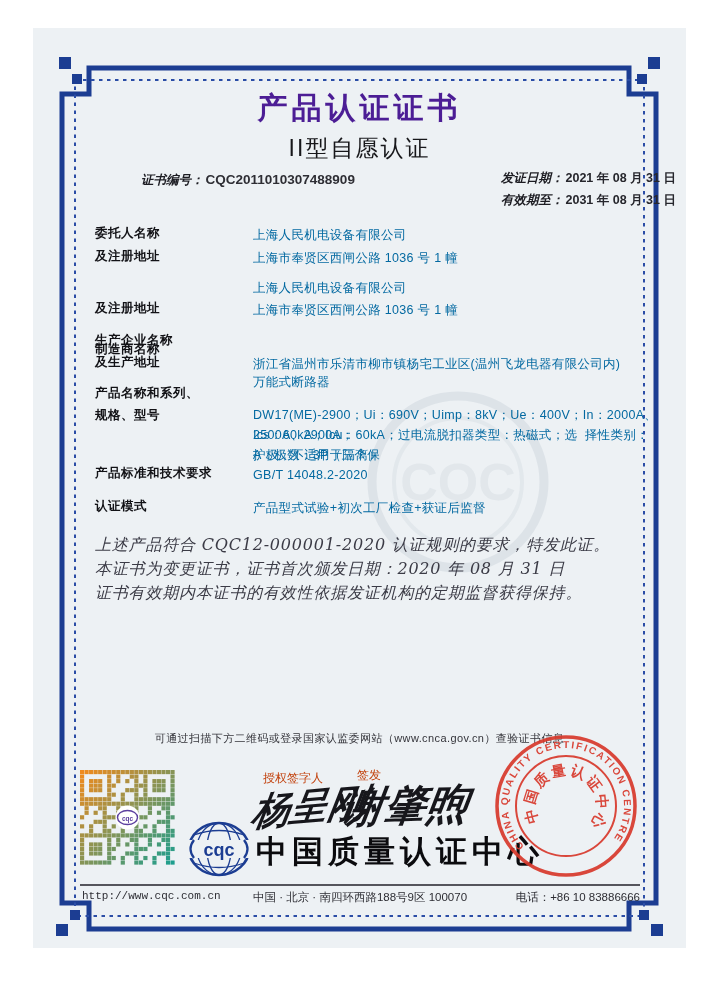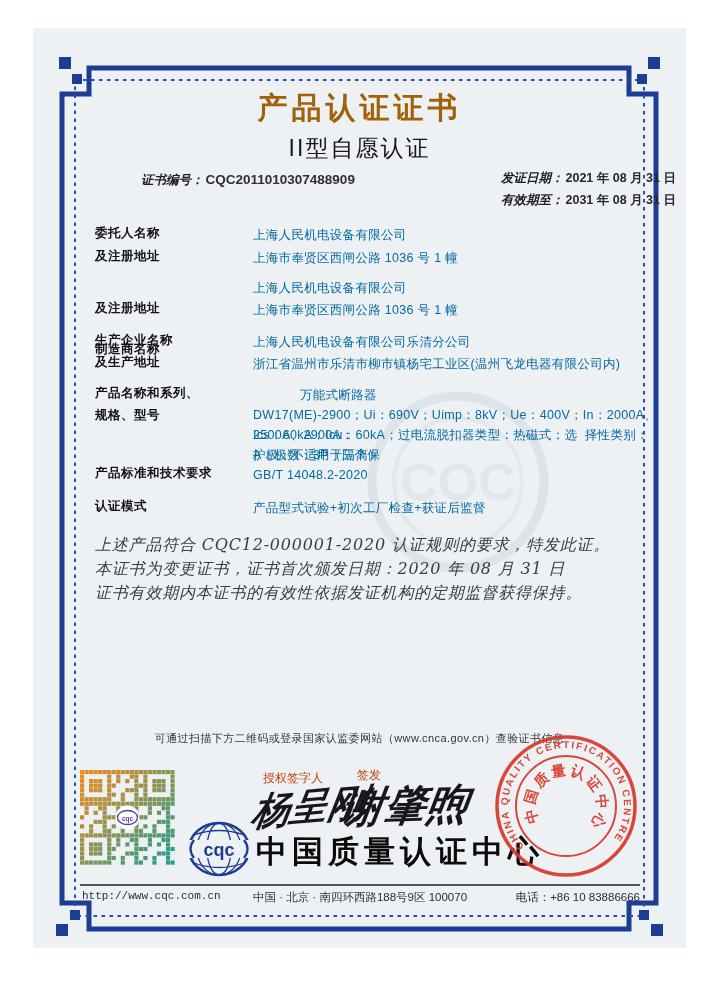--- a/index.html
+++ b/index.html
@@ -3,21 +3,21 @@
 <meta charset="utf-8">
 <style>
   html,body{margin:0;padding:0;background:#fff;}
   .page{position:relative;width:719px;height:1000px;background:#ffffff;
         font-family:"Liberation Sans","DejaVu Sans",sans-serif;overflow:hidden;}
   .paper{position:absolute;left:33px;top:28px;width:653px;height:920px;background:#edf1f4;}
   .abs{position:absolute;}
   svg.overlay{position:absolute;left:0;top:0;pointer-events:none;}
 
   .title{left:0;right:0;top:88px;text-align:center;font-size:30px;font-weight:bold;
-         color:#a16207;letter-spacing:4px;}
+         color:#4c1d95;letter-spacing:4px;}
   .subtitle{left:0;right:0;top:133px;text-align:center;font-size:23px;color:#17171a;letter-spacing:2px;}
 
   .serif-label{font-family:"DejaVu Serif","Liberation Serif",serif;font-style:italic;
                font-weight:bold;font-size:12.5px;color:#1c1c22;margin-left:46px;}
   .cert-no-row{left:95px;top:172px;}
   .cert-no-val{font-size:13.5px;color:#2e2e34;margin-left:2px;font-style:normal;
                font-family:"Liberation Sans",sans-serif;}
   .date-row1{left:455px;top:170px;}
   .date-row2{left:455px;top:192px;}
   .date-val{font-size:12.5px;color:#26262c;font-style:normal;
@@ -92,26 +92,25 @@
   <div class="abs val fvalue" style="top:225px;">上海人民机电设备有限公司</div>
   <div class="abs val fvalue" style="top:248px;">上海市奉贤区西闸公路 1036 号 1 幢</div>
 
   <div class="abs lab flabel" style="top:296px;margin-top:45px;">制造商名称</div>
   <div class="abs lab flabel" style="top:300px;">及注册地址</div>
   <div class="abs val fvalue" style="top:278px;">上海人民机电设备有限公司</div>
   <div class="abs val fvalue" style="top:300px;">上海市奉贤区西闸公路 1036 号 1 幢</div>
 
   <div class="abs lab flabel" style="top:332px;">生产企业名称</div>
   <div class="abs lab flabel" style="top:354px;">及生产地址</div>
-  <div class="abs val fvalue" style="top:332px;">上海人民机电设备有限公司乐清分公司</div>
   <div class="abs val fvalue" style="top:354px;">浙江省温州市乐清市柳市镇杨宅工业区(温州飞龙电器有限公司内)</div>
 
   <div class="abs lab flabel" style="top:385px;">产品名称和系列、</div>
   <div class="abs lab flabel" style="top:407px;">规格、型号</div>
-  <div class="abs val fvalue" style="top:385px;margin-left:47px;">万能式断路器</div>
+  <div class="abs val fvalue" style="top:372px;">万能式断路器</div>
   <div class="abs val fvalue" style="top:405px;">DW17(ME)-2900；Ui：690V；Uimp：8kV；Ue：400V；In：2000A、  2500A、2900A；</div>
   <div class="abs val fvalue" style="top:425px;">Ics：60kA；Icu：60kA；过电流脱扣器类型：热磁式；选  择性类别：A；极数：3P（三个保</div>
   <div class="abs val fvalue" style="top:445px;">护极，不适用于隔离）</div>
 
   <div class="abs lab flabel" style="top:465px;">产品标准和技术要求</div>
   <div class="abs val fvalue" style="top:465px;">GB/T 14048.2-2020</div>
 
   <div class="abs lab flabel" style="top:498px;">认证模式</div>
   <div class="abs val fvalue" style="top:498px;">产品型式试验+初次工厂检查+获证后监督</div>
 

